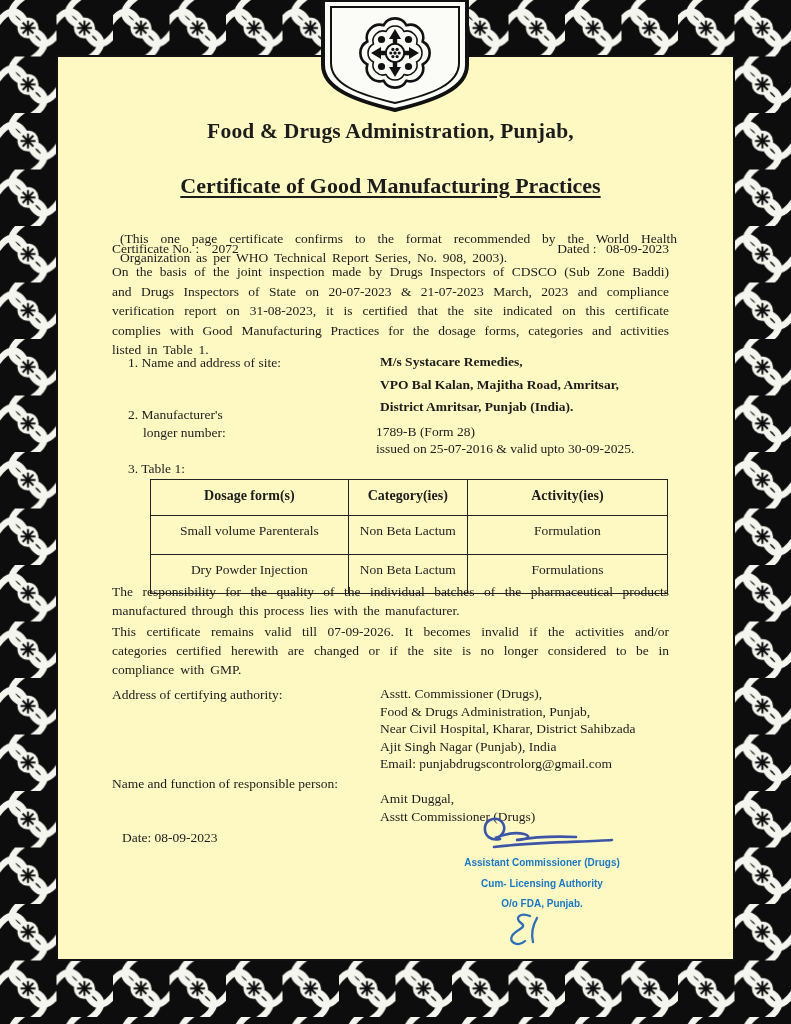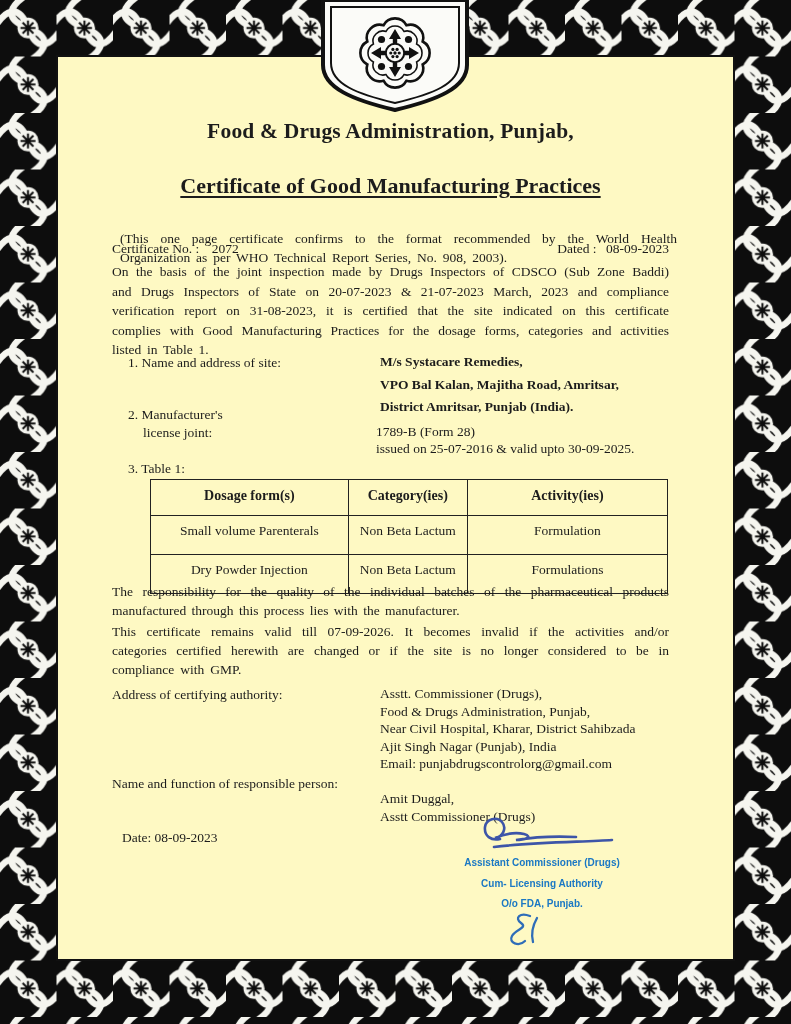--- a/index.html
+++ b/index.html
@@ -125,21 +125,21 @@
     <div class="abs body-par">On the basis of the joint inspection made by Drugs Inspectors of CDSCO (Sub Zone Baddi) and Drugs Inspectors of State on 20-07-2023 &amp; 21-07-2023  March, 2023 and compliance verification report on 31-08-2023, it is certified that the site indicated on this certificate complies with Good Manufacturing Practices for the dosage forms, categories and activities listed in Table 1.</div>
 
     <div class="abs items">
       <div class="abs i-label" style="left:16px;top:0">1. Name and  address of site:</div>
       <div class="abs i-value-bold" style="left:268px;top:-2px">
         <div>M/s  Systacare Remedies,</div>
         <div>VPO Bal Kalan, Majitha Road, Amritsar,</div>
         <div>District Amritsar, Punjab (India).</div>
       </div>
       <div class="abs i-label" style="left:16px;top:52px">2.  Manufacturer's</div>
-      <div class="abs i-label" style="left:31px;top:70px">license  joint:</div>
+      <div class="abs i-label" style="left:31px;top:70px">longer  number:</div>
       <div class="abs i-value" style="left:264px;top:70px">
         <div>1789-B (Form 28)</div>
         <div>issued on 25-07-2016 &amp; valid upto 30-09-2025.</div>
       </div>
       <div class="abs i-label" style="left:16px;top:106px">3.  Table 1:</div>
     </div>
 
     <table class="abs gmp-table">
       <colgroup>
           <col style="width:204px">

